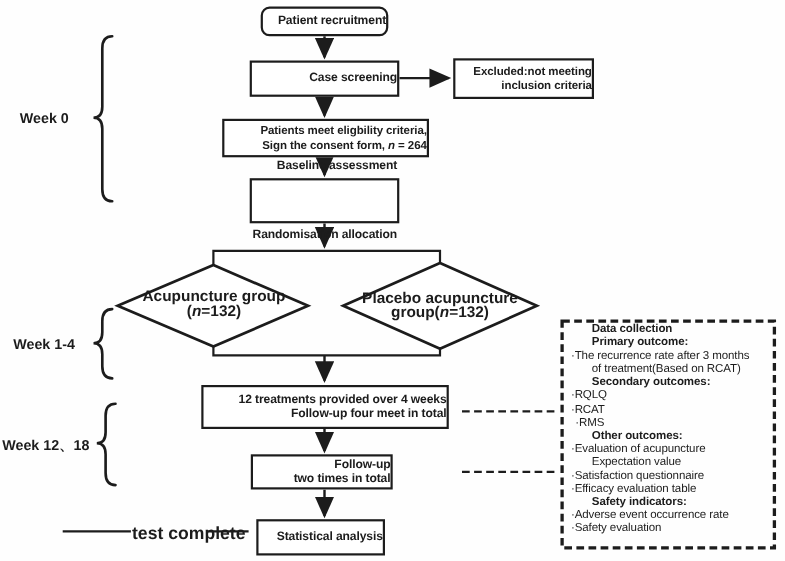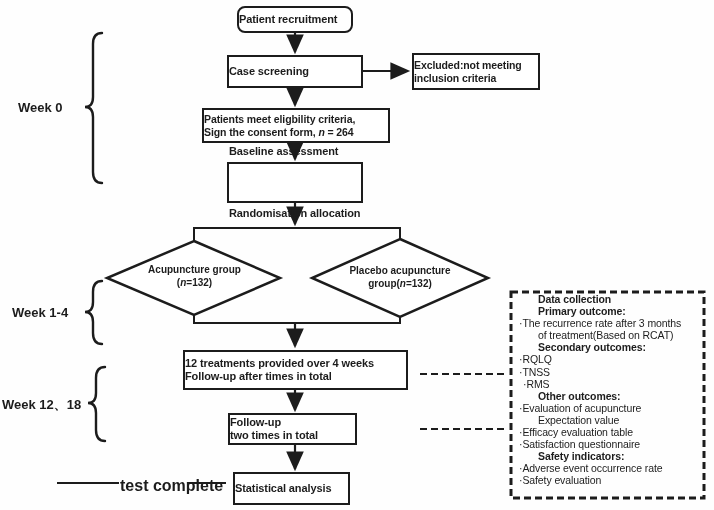--- a/index.html
+++ b/index.html
@@ -3,26 +3,26 @@
 <meta charset="utf-8">
 <style>
   html,body{margin:0;padding:0;background:#ffffff;}
   .stage{
     position:relative;width:714px;height:510px;background:#fefefe;
     font-family:"Liberation Sans",sans-serif;color:#1c1c1c;overflow:hidden;
   }
   .stage svg{position:absolute;left:0;top:0;}
   .fbox{
     position:absolute;box-sizing:border-box;border:2px solid #1c1c1c;background:#ffffff;
-    display:flex;flex-direction:column;align-items:flex-start;justify-content:center;
+    display:flex;flex-direction:column;align-items:flex-end;justify-content:center;
     text-align:center;font-size:11px;font-weight:600;line-height:13.5px;letter-spacing:-0.1px;
   }
   .rounded{border-radius:8px;}
   .dlabel{
-    position:absolute;text-align:center;font-size:10px;font-weight:600;line-height:13px;
+    position:absolute;text-align:center;font-size:14px;font-weight:600;line-height:13px;
   }
   .wk{
     position:absolute;font-size:13px;font-weight:700;text-align:left;white-space:nowrap;
   }
   .tc{
     position:absolute;font-size:16px;font-weight:600;text-align:center;white-space:nowrap;
   }
   .dc{
     position:absolute;left:514px;top:293px;width:188px;height:204px;overflow:hidden;
     font-size:10.5px;line-height:12.1px;letter-spacing:-0.1px;
@@ -101,21 +101,21 @@
     <div><span>(</span><span class="ivar">n</span><span>=132)</span></div>
   </div>
 
   <div class="dlabel" style="left:320px;top:264px;width:160px;">
     <div>Placebo acupuncture</div>
     <div><span>group(</span><span class="ivar">n</span><span>=132)</span></div>
   </div>
 
   <div class="fbox" style="left:183px;top:350px;width:225px;height:40px;">
     <span>12 treatments provided over 4 weeks</span>
-    <span>Follow-up after times in total</span>
+    <span>Follow-up four meet in total</span>
   </div>
 
   <div class="fbox" style="left:228px;top:413px;width:129px;height:32px;line-height:13px;">
     <span>Follow-up</span>
     <span>two times in total</span>
   </div>
 
   <div class="fbox" style="left:233px;top:472px;width:117px;height:33px;">
     <span>Statistical analysis</span>
   </div>
@@ -126,25 +126,25 @@
 
   <div class="tc" style="left:120px;top:477px;width:68px;">test complete</div>
 
   <div class="dc">
     <div class="dc-line dc-bold">Data collection</div>
     <div class="dc-line dc-bold">Primary outcome:</div>
     <div class="dc-line dc-bullet">·The recurrence rate after 3 months</div>
     <div class="dc-line">of treatment(Based on RCAT)</div>
     <div class="dc-line dc-bold">Secondary outcomes:</div>
     <div class="dc-line dc-bullet">·RQLQ</div>
-    <div class="dc-line dc-bullet">·TNSS</div>
+    <div class="dc-line dc-bullet">·RCAT</div>
     <div class="dc-line dc-bullet2">·RMS</div>
     <div class="dc-line dc-bold">Other outcomes:</div>
     <div class="dc-line dc-bullet">·Evaluation of acupuncture</div>
     <div class="dc-line">Expectation value</div>
+    <div class="dc-line dc-bullet">·Satisfaction questionnaire</div>
     <div class="dc-line dc-bullet">·Efficacy evaluation table</div>
-    <div class="dc-line dc-bullet">·Satisfaction questionnaire</div>
     <div class="dc-line dc-bold">Safety indicators:</div>
     <div class="dc-line dc-bullet">·Adverse event occurrence rate</div>
     <div class="dc-line dc-bullet">·Safety evaluation</div>
   </div>
 
 </div>
 
 </body></html>

